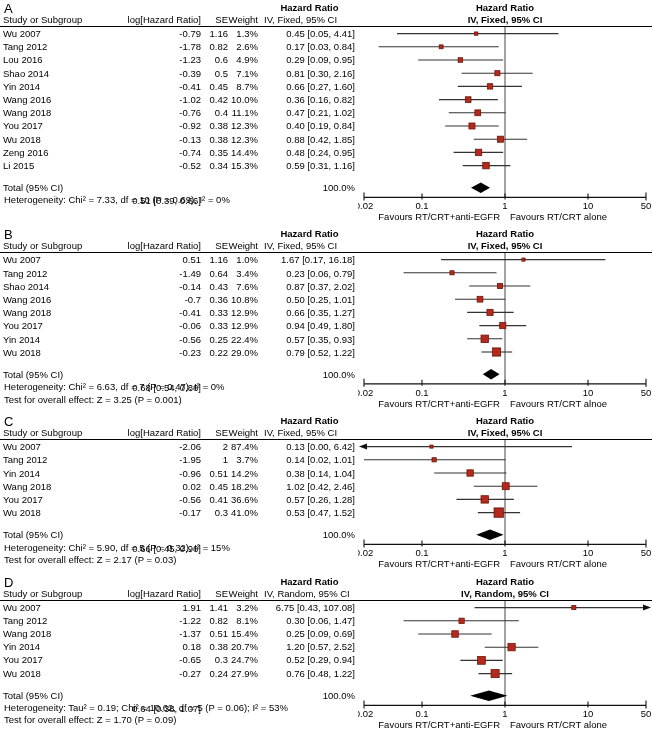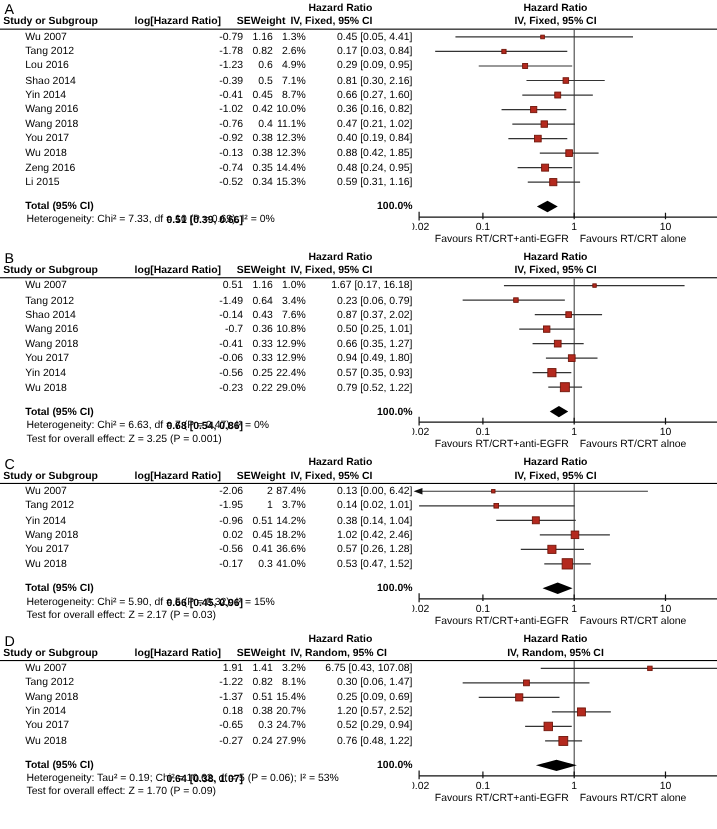--- a/index.html
+++ b/index.html
@@ -5,32 +5,32 @@
   html,body{margin:0;padding:0;background:#fff;}
   body{width:652px;height:754px;overflow:hidden;font-family:"Liberation Sans",sans-serif;color:#000;}
   #figure{width:652px;padding-top:2px;}
   .panel{margin-bottom:5px;}
   .phead{display:flex;border-bottom:1px solid #000;}
   .phead-left{width:358px;}
   .phead-right{width:294px;}
   .ph-line1{display:flex;height:12px;line-height:12px;position:relative;}
   .pletter{position:absolute;left:4px;top:0;font-size:13px;line-height:13px;}
   .ph-hr{margin-left:auto;width:97px;text-align:center;font-weight:bold;font-size:9.5px;}
-  .ph-line2{height:12px;line-height:12px;font-weight:bold;font-size:9.5px;}
+  .ph-line2{height:12px;line-height:12px;font-weight:normal;font-size:9.5px;}
   .cols{display:grid;grid-template-columns:110px 88px 27px 30px 97px;padding-left:3px;}
   .cols .c1{text-align:left;}
   .cols .c2,.cols .c3,.cols .c4,.cols .c5{text-align:right;}
   .cols .ci-h{text-align:left;padding-left:6px;}
   .ph-hr2,.ph-eff{height:12px;line-height:12px;text-align:center;font-weight:bold;font-size:9.5px;}
-  .pbody{display:flex;margin-left:20px;}
+  .pbody{display:flex;}
   .pleft{width:358px;}
   .pright{width:294px;}
   .prow{height:13.2px;font-size:9.5px;align-items:center;line-height:13.2px;}
   .gap{height:9px;}
-  .total-row{height:13.2px;line-height:13.2px;font-weight:bold;font-size:9.5px;}
+  .total-row{height:13.2px;line-height:13.2px;font-weight:normal;font-size:9.5px;}
   .het,.test{height:12.5px;line-height:12.5px;font-size:9.5px;white-space:nowrap;padding-left:4px;}
   svg{display:block;}
 </style>
 </head>
 <body>
 
 <div id="figure">
     <div class="panel">
       <div class="phead">
         <div class="phead-left">

